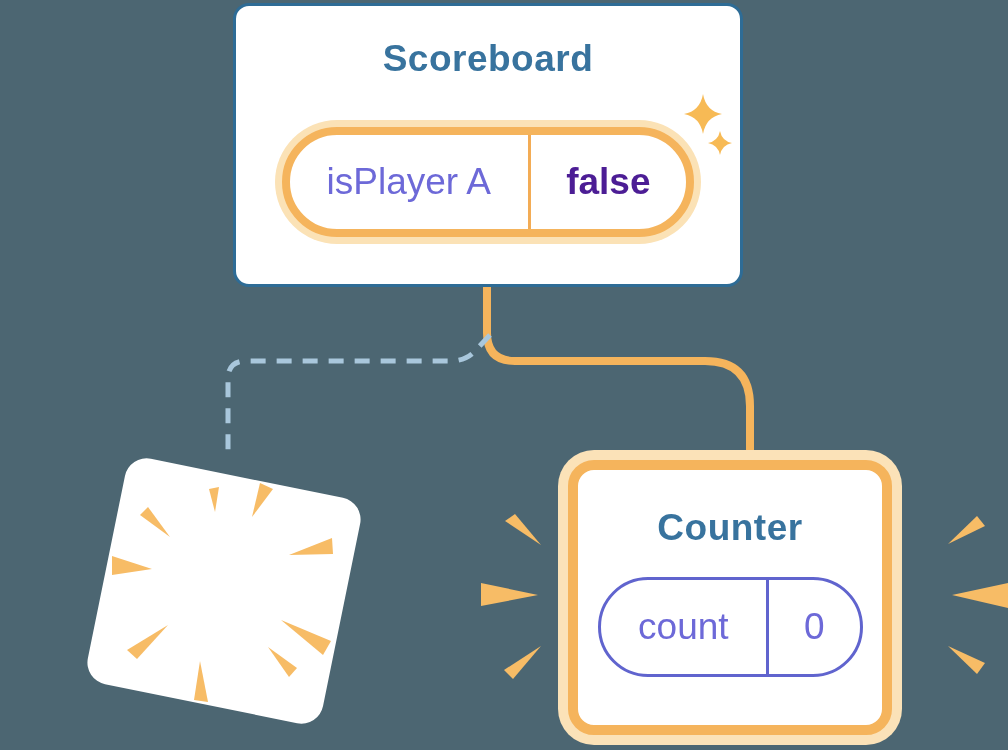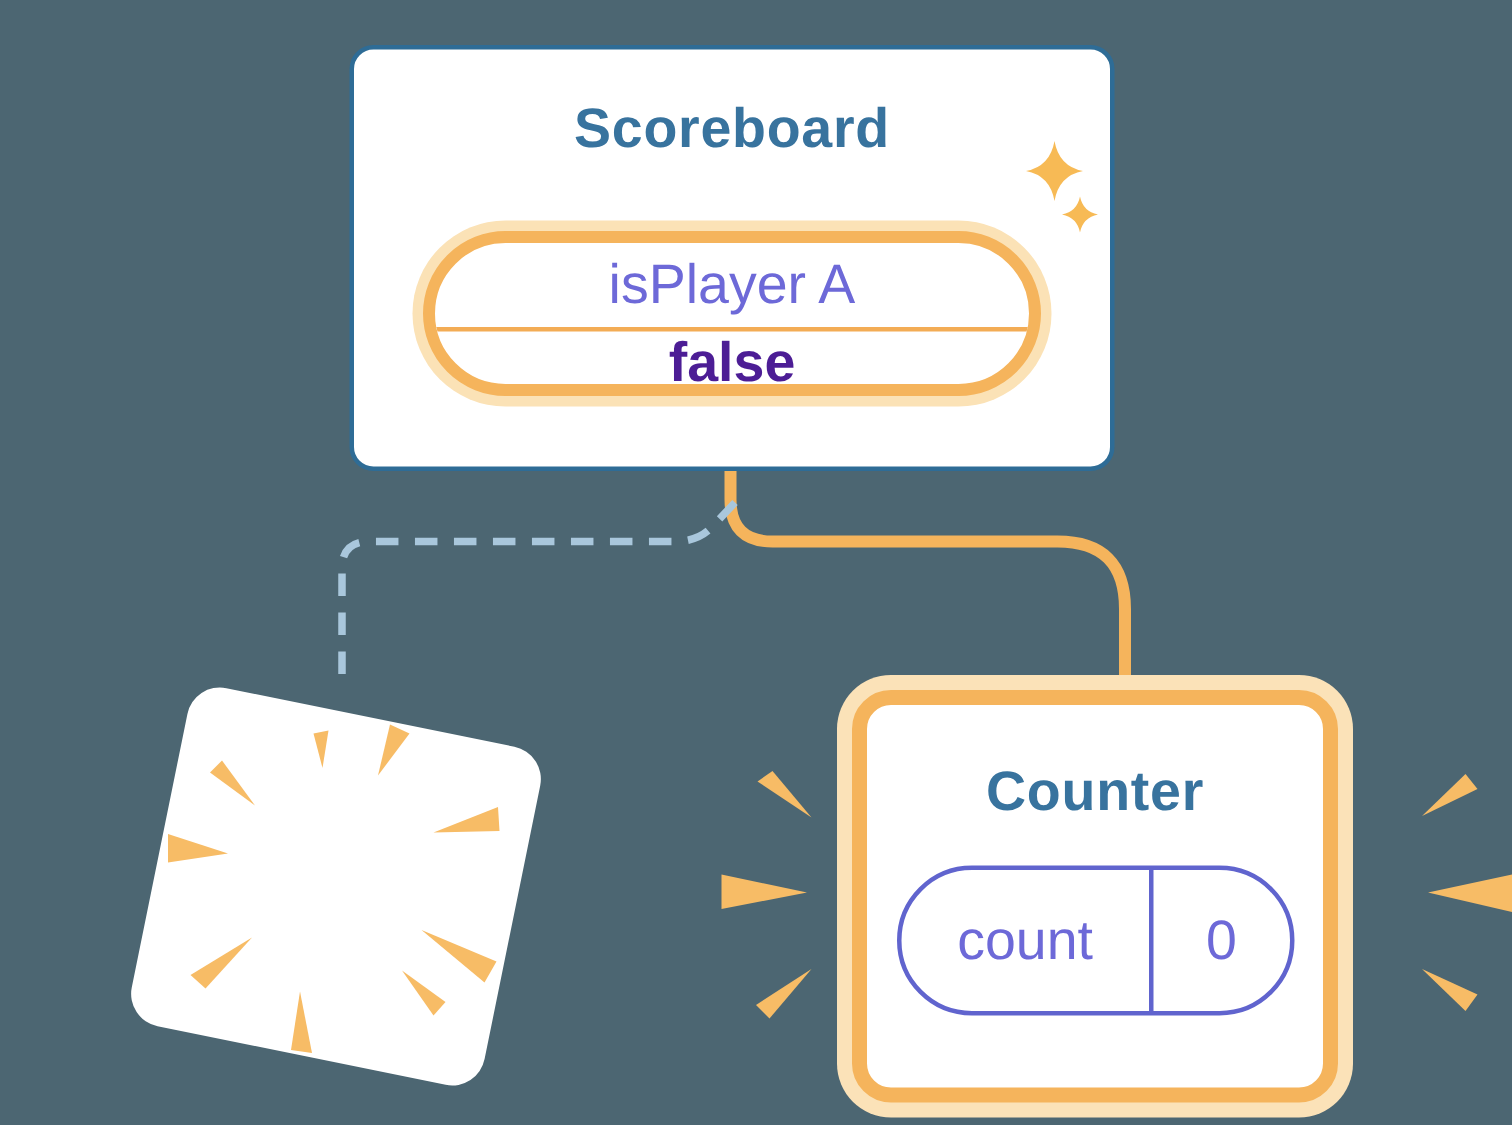--- a/index.html
+++ b/index.html
@@ -8,36 +8,35 @@
     background:#4C6672;
     font-family:"Liberation Sans",sans-serif;
   }
   .layer{position:absolute;left:0;top:0;width:1008px;height:750px;pointer-events:none;}
   .card{position:absolute;background:#FFFFFF;box-sizing:border-box;}
 
   
   .scoreboard{
     left:233px;top:3px;width:510px;height:284px;
     border:3px solid #2E6C96;border-radius:16px;
-    display:flex;flex-direction:column;align-items:center;margin-top:27px;
+    display:flex;flex-direction:column;align-items:center;
   }
   .card-title{
     font-size:37px;font-weight:600;color:#38739E;line-height:44px;
     text-align:center;letter-spacing:.5px;
   }
   .scoreboard .card-title{margin-top:31px;}
   .pill{
     display:flex;align-items:stretch;box-sizing:border-box;background:#FFFFFF;
     border-radius:999px;overflow:hidden;
   }
   .pill-highlight{
     margin-top:46px;width:412px;height:110px;
     border:8px solid #F5B45C;
     box-shadow:0 0 0 7px #FBE2B6;
-    flex-direction:column;
   }
   .pill-cell{display:flex;align-items:center;justify-content:center;font-size:37px;color:#6D69D8;}
   .cell-label{flex:0 0 60%;}
   .cell-value{flex:1;}
   .pill-highlight .cell-value{font-weight:700;color:#4c1d95;}
   .pill-divider{flex:0 0 3px;background:#F3AC55;}
 
   
   .counter{
     left:568px;top:460px;width:324px;height:275px;

